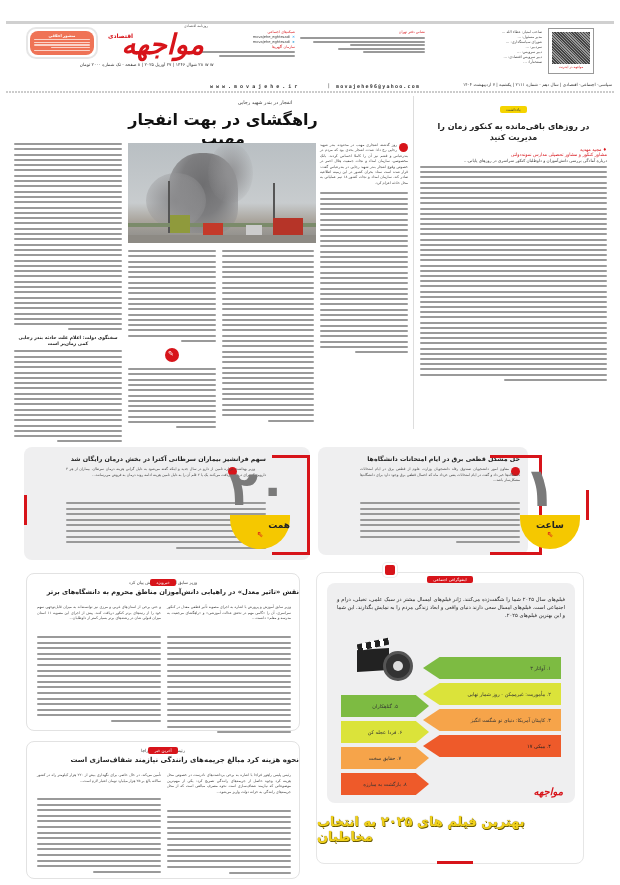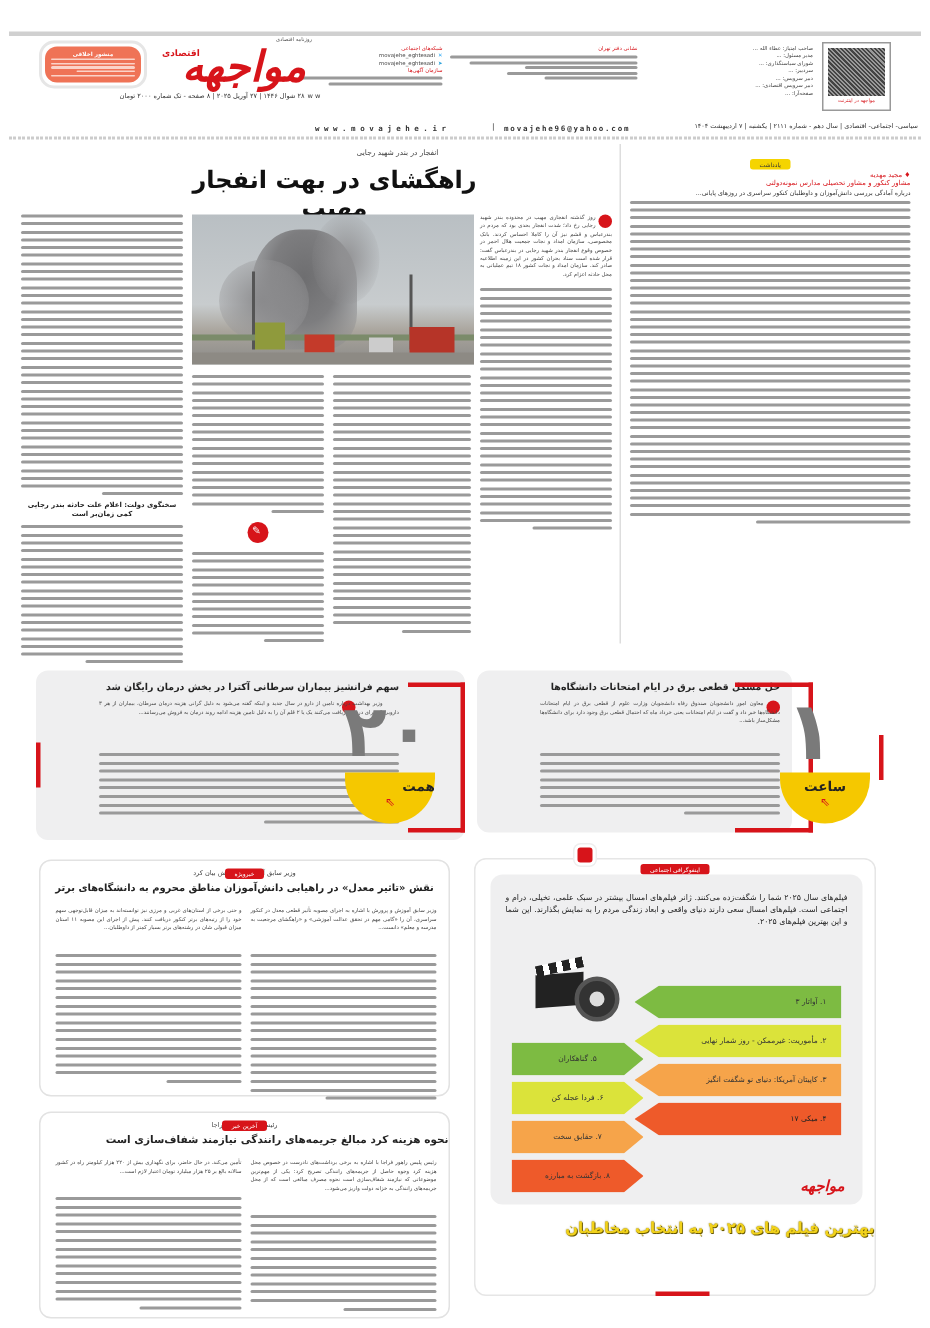--- a/index.html
+++ b/index.html
@@ -91,20 +91,21 @@
 <div class="abs" style="left:205px;top:62px;font-size:4.4px;color:#333;direction:ltr">w w</div>
 
 <div class="abs" style="left:210px;top:83px;font-size:5px;font-weight:bold;color:#333;direction:ltr;font-family:'DejaVu Sans Mono',monospace">w w w . m o v a j e h e . i r</div>
 <div class="abs" style="left:328px;top:82px;font-size:5px;color:#333">|</div>
 <div class="abs" style="left:336px;top:83px;font-size:5px;font-weight:bold;color:#333;direction:ltr;font-family:'DejaVu Sans Mono',monospace;letter-spacing:1.2px">movajehe96@yahoo.com</div>
 <div class="abs" style="right:8px;top:82px;width:210px;font-size:4.3px;color:#333;text-align:right">سیاسی- اجتماعی- اقتصادی | سال دهم - شماره ۲۱۱۱ | یکشنبه | ۷ اردیبهشت ۱۴۰۴</div>
 <div class="abs" style="left:6px;right:6px;top:91px;height:2px;background:repeating-linear-gradient(90deg,#ccc 0 2px,#fff 2px 3px)"></div>
 
 <div class="abs" style="left:413px;top:96px;width:200px;height:333px;border-left:1px solid #ddd">
   <div style="text-align:center"><span class="tag" style="background:#f5d400;color:#333">یادداشت</span></div>
+  <div style="font-size:8px;font-weight:bold;text-align:center;line-height:11px;margin:6px 22px 4px">در روزهای باقی‌مانده به کنکور زمان را مدیریت کنید</div>
   <div style="font-size:4.6px;color:#d7141a;padding-right:6px">♦ <span>مجید مهدیه</span></div>
   <div style="font-size:4.6px;color:#d7141a;padding-right:6px">مشاور کنکور و مشاور تحصیلی مدارس نمونه‌دولتی</div>
   <div class="small" style="padding:1px 6px 0">درباره آمادگی بررسی دانش‌آموزان و داوطلبان کنکور سراسری در روزهای پایانی...</div>
   <div class="lines" style="padding:2px 6px 0;gap:3.2px">
     <span></span>
       <span></span>
       <span></span>
       <span></span>
       <span></span>
       <span></span>
@@ -381,21 +382,21 @@
 <div class="abs" style="left:24px;top:495px;width:3px;height:30px;background:#d7141a"></div>
 <div class="bigdigit abs" style="left:228px;top:458px;width:60px;text-align:center;font-size:48px;line-height:60px">۲۰</div>
 <div class="semi" style="left:230px;top:515px;width:60px;height:34px">
   <div style="font-size:9px;font-weight:bold;color:#222;margin-top:5px">همت</div>
   <div style="text-align:center;color:#d7141a;font-size:8px;line-height:9px">⇖</div>
 </div>
 
 <div class="abs" style="left:26px;top:573px;width:274px;height:158px;border:1px solid #e2e2e2;border-radius:8px">
   <div style="position:absolute;top:-5px;left:0;right:0;text-align:center"><span class="tag" style="background:#d7141a;color:#fff">خبرویژه</span></div>
   <div style="text-align:center;font-size:4.4px;color:#444;margin-top:6px">وزیر سابق آموزش و پرورش بیان کرد</div>
-  <div style="text-align:center;font-size:6.6px;font-weight:bold;margin-top:3px;color:#222">نقش «تاثیر معدل» در راهیابی دانش‌آموزان مناطق محروم به دانشگاه‌های برتر</div>
+  <div style="text-align:right;font-size:6.6px;font-weight:bold;margin-top:3px;color:#222">نقش «تاثیر معدل» در راهیابی دانش‌آموزان مناطق محروم به دانشگاه‌های برتر</div>
   <div class="tiny" style="position:absolute;right:8px;top:31px;width:124px;line-height:5.6px">وزیر سابق آموزش و پرورش با اشاره به اجرای مصوبه تأثیر قطعی معدل در کنکور سراسری، آن را «گامی مهم در تحقق عدالت آموزشی» و «راهگشای مرجعیت به مدرسه و معلم» دانست...</div>
   <div class="lines" style="position:absolute;right:8px;top:62px;width:124px;gap:3.6px">
       <span></span>
       <span></span>
       <span></span>
       <span></span>
       <span></span>
       <span></span>
       <span></span>
       <span></span>
@@ -503,15 +504,15 @@
       </div>
     <div class="ribbon" style="left:14px;top:164px;width:88px;background:#f6a44a;clip-path:polygon(0 0,85% 0,100% 50%,85% 100%,0 100%);justify-content:center">
         <span>۷. حقایق سخت</span>
       </div>
     <div class="ribbon" style="left:14px;top:190px;width:88px;background:#ee5a2a;clip-path:polygon(0 0,85% 0,100% 50%,85% 100%,0 100%);justify-content:center">
         <span>۸. بازگشت به مبارزه</span>
       </div>
 
     <div class="masthead-logo" style="position:absolute;right:12px;bottom:6px;font-size:10px;font-style:italic">مواجهه</div>
   </div>
-  <div style="position:absolute;left:0;right:0;top:241px;text-align:right;font-size:10px;font-weight:bold;color:#f2d21a;text-shadow:0 0 1px #6a5a00,0.6px 0.6px 0 #6a5a00">بهترین فیلم های ۲۰۲۵ به انتخاب مخاطبان</div>
+  <div style="position:absolute;left:0;right:0;top:241px;text-align:left;font-size:13px;font-weight:bold;color:#f2d21a;text-shadow:0 0 1px #6a5a00,0.6px 0.6px 0 #6a5a00">بهترین فیلم های ۲۰۲۵ به انتخاب مخاطبان</div>
   <div style="position:absolute;left:120px;bottom:-1px;width:36px;height:3px;background:#d7141a"></div>
 </div>
 
 </body></html>

